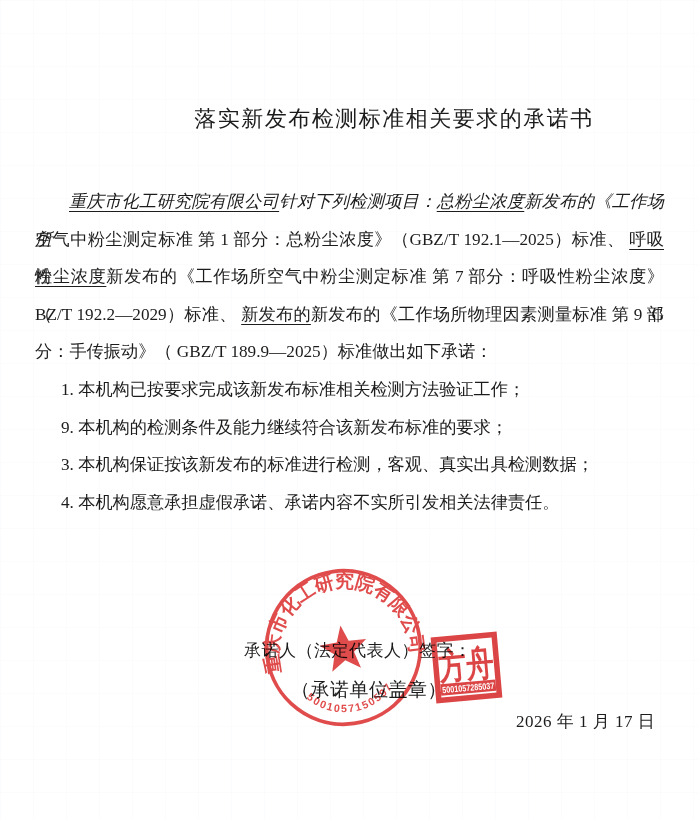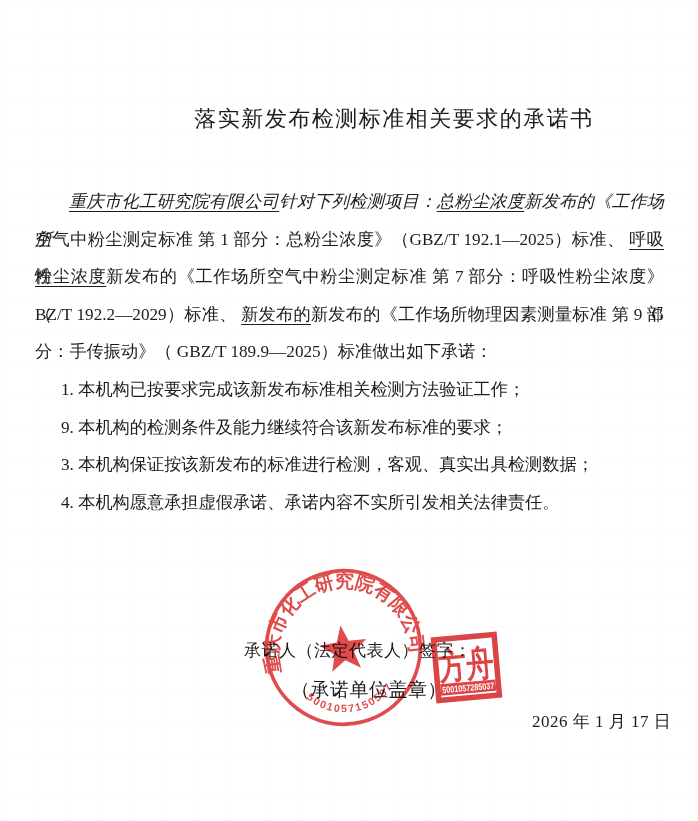--- a/index.html
+++ b/index.html
@@ -23,21 +23,21 @@
     position:absolute; top:183px; left:35px; width:629px;
     font-size:17.2px; line-height:37.6px;
   }
   .line { height:37.6px; white-space:nowrap; }
   .line.justify { white-space:normal; text-align:justify; text-align-last:justify; }
   .line.para-first { text-indent:34px;font-style:italic; }
   .line.list { padding-left:26px; }
   .u { text-decoration:underline; text-underline-offset:4px; text-decoration-thickness:1.3px; }
   .sig-sign  { position:absolute; top:639px; left:244px; font-size:17px; letter-spacing:0.5px; }
   .sig-stamp { position:absolute; top:677px; left:291px; font-size:19px; letter-spacing:0.5px;text-align:right; }
-  .doc-date  { position:absolute; top:710px; left:516px; font-size:17px; letter-spacing:0.5px;margin-left:16px; }
+  .doc-date  { position:absolute; top:710px; left:516px; font-size:17px; letter-spacing:0.5px; }
   .seal { position:absolute; mix-blend-mode:multiply; opacity:0.9; }
   .seal-round  { top:565px; left:261px; transform:rotate(-8deg); }
   .seal-square { top:633px; left:432px; transform:rotate(-5deg); }
   .seal-ring   { fill:none; stroke:var(--seal-red-round,#dd3838); stroke-width:4.6; }
   .seal-star   { fill:var(--seal-red-round,#dd3838); }
   .seal-company{ fill:var(--seal-red-round,#dd3838); font-size:23px; font-weight:bold;
                  font-family:"Liberation Serif",serif; }
   .seal-code   { fill:var(--seal-red-round,#dd3838); font-size:13px; font-weight:bold;
                  letter-spacing:2px; font-family:"Liberation Sans",sans-serif; }
   .sq-border { fill:none; stroke:var(--seal-red-square,#d93030); stroke-width:8; }

